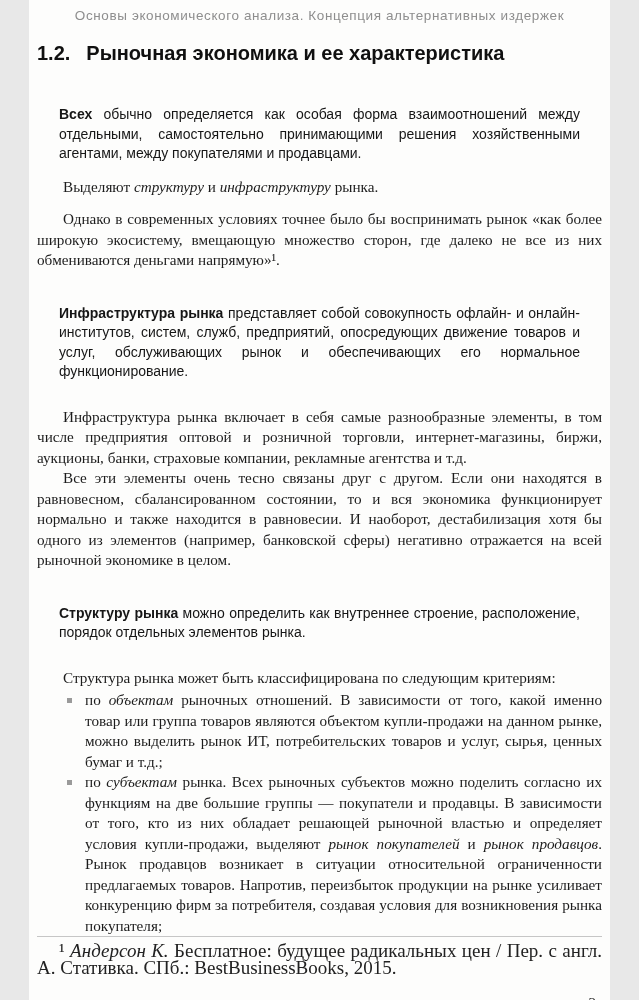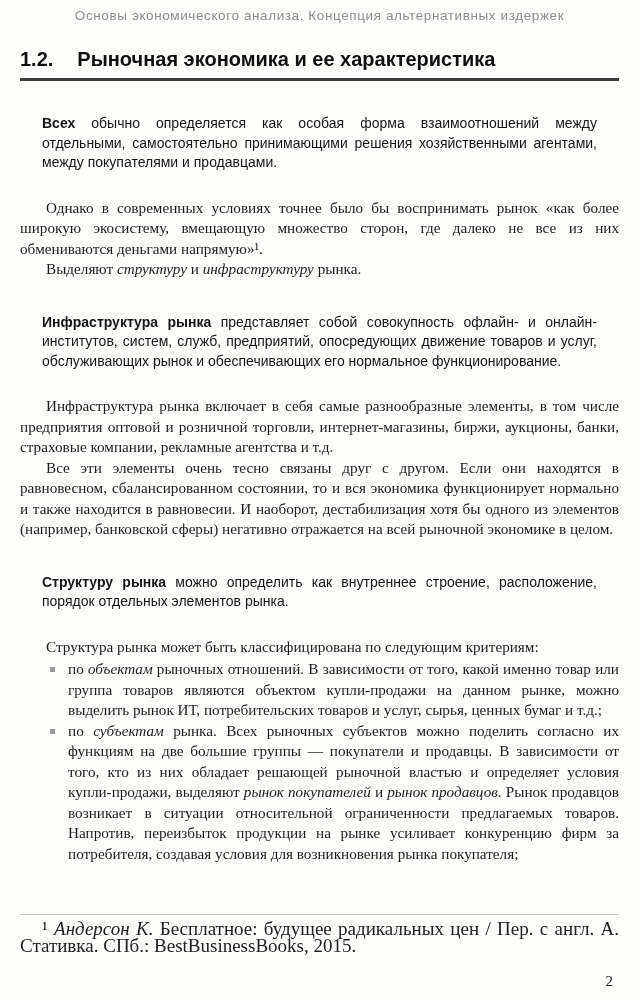--- a/index.html
+++ b/index.html
@@ -1,30 +1,30 @@
 <!DOCTYPE html>
 <html><head>
 <meta charset="utf-8">
 <style>
   html,body { margin:0; padding:0; background:#e8e8e8; }
   .page {
-    width:639px; height:1000px; box-sizing:border-box;
+    width:581px; height:1000px; box-sizing:border-box;
     margin:0 auto; background:#fdfdfc; overflow:hidden;
-    padding:8px 20px 10px; display:flex; flex-direction:column;
+    padding:8px 8px 10px; display:flex; flex-direction:column;
     font-family:"Liberation Serif", serif; color:#1c1c1c;
   }
   .running-head {
     text-align:center; font-family:"Liberation Sans", sans-serif;
     font-size:13.5px; color:#8e8e8e; letter-spacing:0.6px;
   }
   .wave { height:6px; overflow:hidden; }
   .head-wave { margin-top:5px; }
   .heading {
     margin:14px 0 0; font-family:"Liberation Sans", sans-serif;
-    font-weight:bold; font-size:20px; color:#101010; display:flex;gap:8px;
+    font-weight:bold; font-size:20px; color:#101010; display:flex;
   }
   .h-num { margin-right:16px; }
   .heading-rule { height:3px; background:#3e3e3e; margin-top:7px; }
   .defbox { margin-top:20px; font-family:"Liberation Sans", sans-serif; }
   .def-text {
     margin:7px 0; padding:0 22px; text-align:justify;
     font-size:14px; line-height:19.5px; color:#161616;
   }
   .def-text b { font-weight:bold; }
   .body-p {
@@ -58,22 +58,22 @@
     <span class="h-title">Рыночная экономика и ее характеристика</span>
   </h1>
   <div class="heading-rule"></div>
 
   <div class="defbox">
     <div class="wave"></div>
     <p class="def-text"><b>Всех</b><span> обычно определяется как особая форма взаимоотношений между отдельными, самостоятельно принимающими решения хозяйственными агентами, между покупателями и продавцами.</span></p>
     <div class="wave"></div>
   </div>
 
+  <p class="body-p"><span>Выделяют </span><span style="font-style: italic;">структуру</span><span> и </span><span style="font-style: italic;">инфраструктуру</span><span> рынка.</span></p>
   <p class="body-p mt">Однако в современных условиях точнее было бы воспринимать рынок «как более широкую экосистему, вмещающую множество сторон, где далеко не все из них обмениваются деньгами напрямую»¹.</p>
-  <p class="body-p"><span>Выделяют </span><span style="font-style: italic;">структуру</span><span> и </span><span style="font-style: italic;">инфраструктуру</span><span> рынка.</span></p>
 
   <div class="defbox">
     <div class="wave"></div>
     <p class="def-text"><b>Инфраструктура рынка</b><span> представляет собой совокупность офлайн- и онлайн-институтов, систем, служб, предприятий, опосредующих движение товаров и услуг, обслуживающих рынок и обеспечивающих его нормальное функционирование.</span></p>
     <div class="wave"></div>
   </div>
 
   <p class="body-p mt">Инфраструктура рынка включает в себя самые разнообразные элементы, в том числе предприятия оптовой и розничной торговли, интернет-магазины, биржи, аукционы, банки, страховые компании, рекламные агентства и т.д.</p>
   <p class="body-p">Все эти элементы очень тесно связаны друг с другом. Если они находятся в равновесном, сбалансированном состоянии, то и вся экономика функционирует нормально и также находится в равновесии. И наоборот, дестабилизация хотя бы одного из элементов (например, банковской сферы) негативно отражается на всей рыночной экономике в целом.</p>
 

